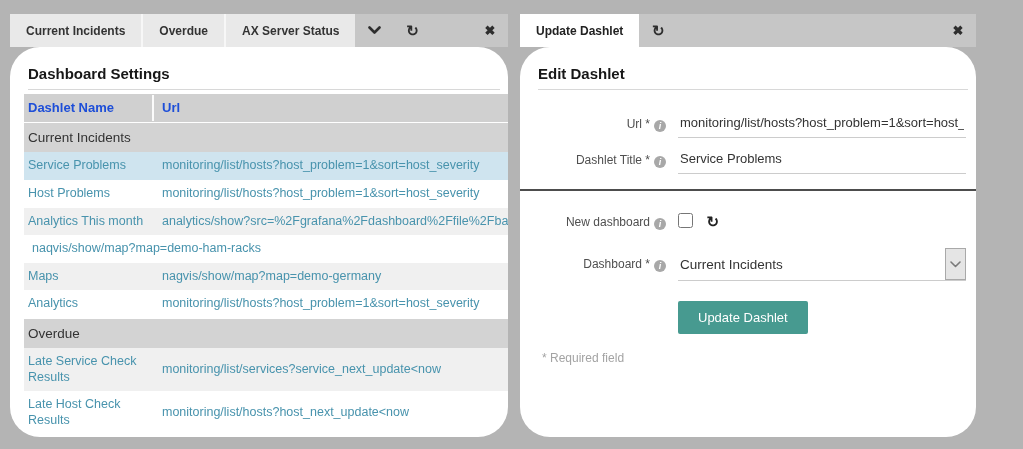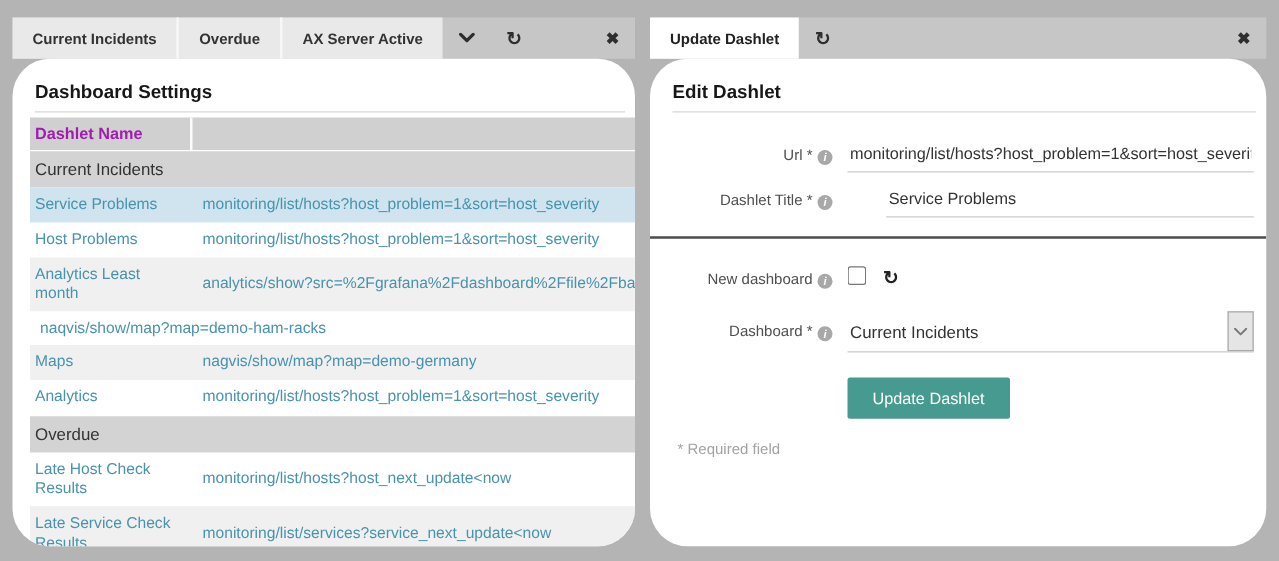--- a/index.html
+++ b/index.html
@@ -11,21 +11,21 @@
     position: relative;
   }
   .panel {
     position: absolute;
     top: 14px;
     bottom: 12px;
     display: flex;
     flex-direction: column;
   }
   .panel-left  { left: 10px;  width: 498px; }
-  .panel-right { left: 520px; width: 493px; }
+  .panel-right { left: 520px; width: 456px; }
 
   
   .tabbar {
     height: 33px;
     flex: 0 0 33px;
     background: #c6c6c6;
     display: flex;
     align-items: stretch;
   }
   .tab {
@@ -77,21 +77,21 @@
     padding: 6px 6px 6px 4px;
     line-height: 1.25;
   }
   .cell-url {
     flex: 1;
     padding: 6px 8px;
     white-space: nowrap;
     overflow: hidden;
     line-height: 1.25;
   }
-  .thead { background: #d0d0d0; font-weight: bold; color: #a21caf; font-size: 13px; }
+  .thead { background: #d0d0d0; font-weight: bold; color: #1d4ed8; font-size: 13px; }
   .thead .cell-name { border-right: 2px solid #fbfbfb; padding-top: 5px; padding-bottom: 5px; }
   .tsection {
     background: #d3d3d3;
     font-size: 13.5px;
     color: #333;
     padding: 7px 8px 7px 4px;
     margin-top: 1px;
   }
   .trow a { color: #4893ad; text-decoration: none; cursor: pointer; }
   .trow.stripe { background: #f0f0f0; }
@@ -194,74 +194,75 @@
     margin: 17px 0 0 4px;
   }
 </style>
 </head>
 <body>
 
 <div class="panel panel-left">
   <div class="tabbar">
     <div class="tab">Current Incidents</div>
     <div class="tab">Overdue</div>
-    <div class="tab">AX Server Active</div>
+    <div class="tab">AX Server Status</div>
     <div class="bar-icon chevron-slot">
       <svg width="13" height="9" viewBox="0 0 13 9">
           <polyline points="1.5,1.5 6.5,6.5 11.5,1.5" fill="none" stroke="#2e2e2e" stroke-width="2.6" stroke-linecap="round" stroke-linejoin="round"></polyline>
         </svg>
     </div>
     <div class="bar-icon refresh-slot">↻</div>
     <div class="spacer"></div>
     <div class="bar-icon close-slot">✖</div>
   </div>
 
   <div class="content">
     <div class="pane-heading">Dashboard Settings</div>
 
     <div class="dtable">
       <div class="trow thead">
         <div class="cell-name">Dashlet Name</div>
+        <div class="cell-url">Url</div>
       </div>
 
       <div class="tsection">Current Incidents</div>
 
       <div class="trow selected">
         <div class="cell-name"><a>Service Problems</a></div>
         <div class="cell-url"><a>monitoring/list/hosts?host_problem=1&amp;sort=host_severity</a></div>
       </div>
       <div class="trow">
         <div class="cell-name"><a>Host Problems</a></div>
         <div class="cell-url"><a>monitoring/list/hosts?host_problem=1&amp;sort=host_severity</a></div>
       </div>
       <div class="trow stripe">
-        <div class="cell-name"><a>Analytics Least month</a></div>
+        <div class="cell-name"><a>Analytics This month</a></div>
         <div class="cell-url"><a>analytics/show?src=%2Fgrafana%2Fdashboard%2Ffile%2Fbase-metrics</a></div>
       </div>
       <div class="trow">
         <div class="cell-url"><a>naqvis/show/map?map=demo-ham-racks</a></div>
       </div>
       <div class="trow stripe">
         <div class="cell-name"><a>Maps</a></div>
         <div class="cell-url"><a>nagvis/show/map?map=demo-germany</a></div>
       </div>
       <div class="trow">
         <div class="cell-name"><a>Analytics</a></div>
         <div class="cell-url"><a>monitoring/list/hosts?host_problem=1&amp;sort=host_severity</a></div>
       </div>
 
       <div class="tsection">Overdue</div>
 
-      <div class="trow">
-        <div class="cell-name"><a>Late Host Check Results</a></div>
-        <div class="cell-url"><a>monitoring/list/hosts?host_next_update&lt;now</a></div>
-      </div>
       <div class="trow stripe">
         <div class="cell-name"><a>Late Service Check Results</a></div>
         <div class="cell-url"><a>monitoring/list/services?service_next_update&lt;now</a></div>
+      </div>
+      <div class="trow">
+        <div class="cell-name"><a>Late Host Check Results</a></div>
+        <div class="cell-url"><a>monitoring/list/hosts?host_next_update&lt;now</a></div>
       </div>
       <div class="trow">
         <div class="cell-name"><a>Acknowledgements Active For At Least Three Days</a></div>
 
       </div>
     </div>
   </div>
 </div>
 
 <div class="panel panel-right">
@@ -279,21 +280,21 @@
 
       <div class="frow">
         <div class="flabel">
           <span>Url *</span><span class="info-icon">i</span>
         </div>
         <div class="ffield">
           <input type="text" class="text-input" value="monitoring/list/hosts?host_problem=1&amp;sort=host_severity" style="">
         </div>
       </div>
 
-      <div class="frow" style="margin-top:10px;gap:31px;">
+      <div class="frow" style="margin-top:10px;">
         <div class="flabel">
           <span>Dashlet Title *</span><span class="info-icon">i</span>
         </div>
         <div class="ffield">
           <input type="text" class="text-input" value="Service Problems" style="">
         </div>
       </div>
 
       <hr class="form-divider">
 

